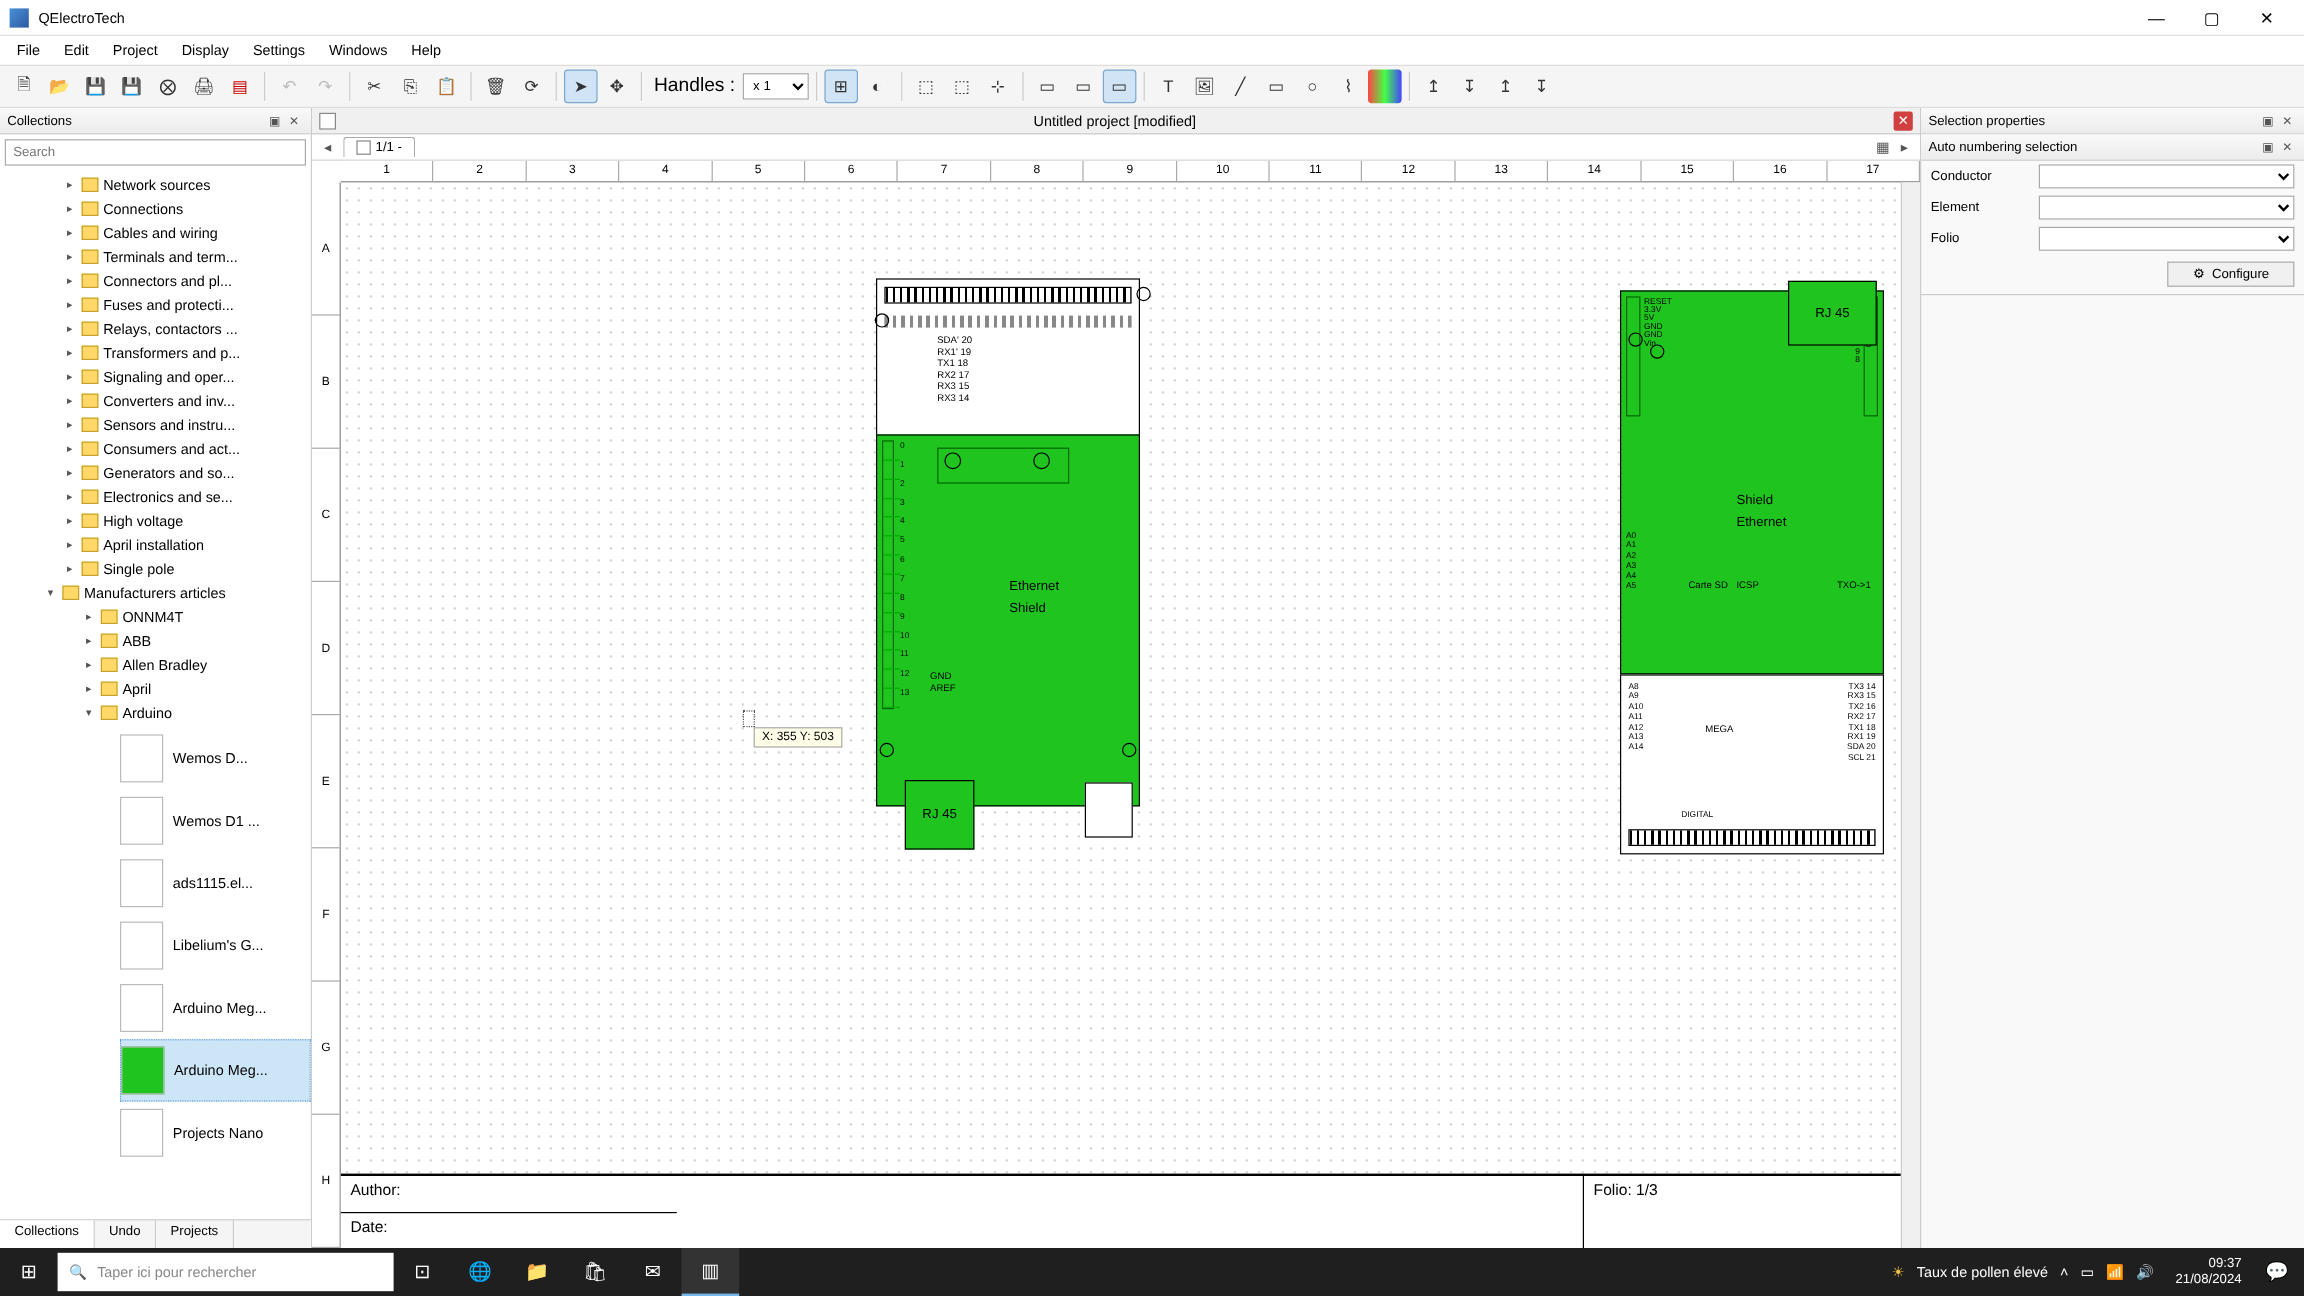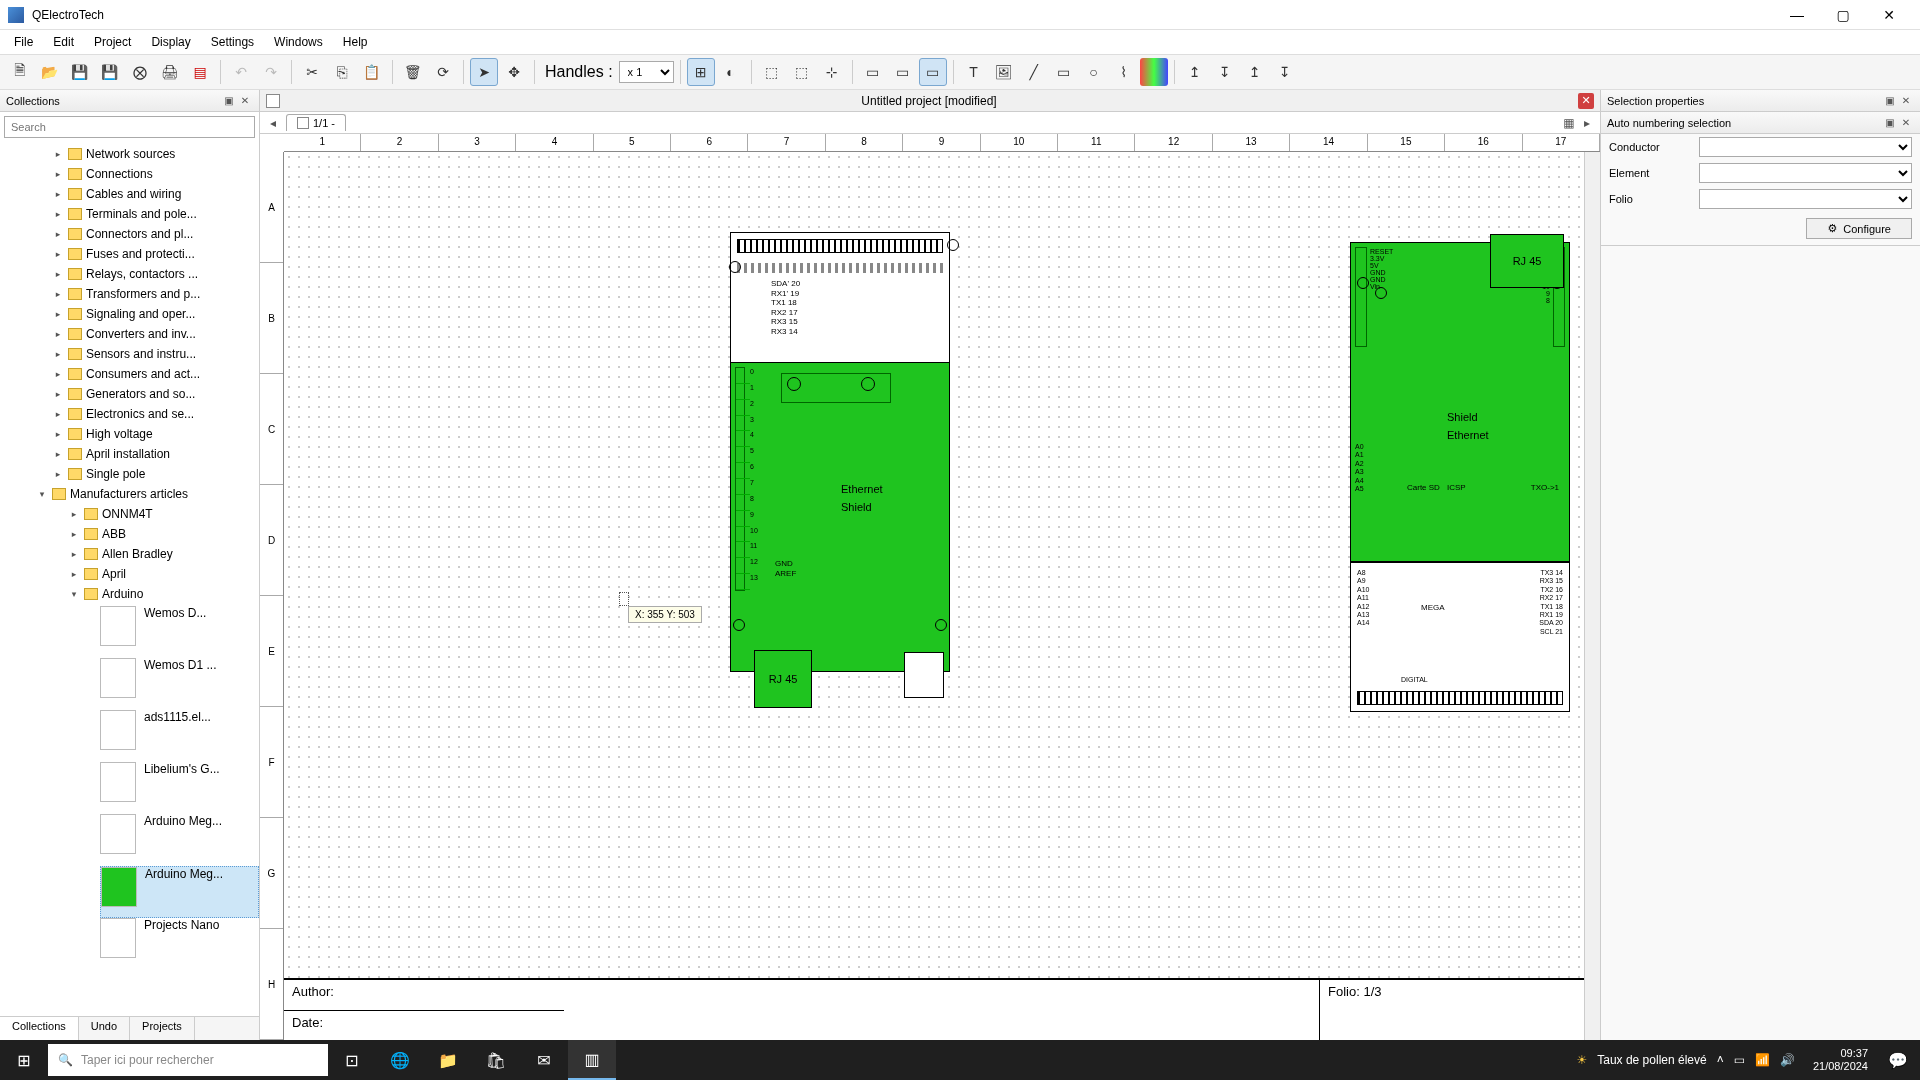--- a/index.html
+++ b/index.html
@@ -34,21 +34,21 @@
 .panel-header .phbtn { width: 16px; text-align: center; cursor: pointer; color: #555; font-size: 10px; }
 .search-box { margin: 4px; }
 .search-box input { width: 100%; height: 22px; border: 1px solid #aaa; padding: 0 6px; font-size: 11px; }
 .tree { flex: 1; overflow-y: auto; font-size: 12px; padding: 2px 0; }
 .tree-row { display: flex; align-items: center; height: 20px; padding-left: 4px; white-space: nowrap; cursor: pointer; }
 .tree-row .expander { width: 12px; text-align: center; font-size: 9px; color: #555; }
 .tree-row .folder-ic { width: 14px; height: 12px; background: #ffd968; border: 1px solid #c7a22c; margin: 0 4px; }
 .tree-row.indent1 { padding-left: 52px; }
 .tree-row.indent2 { padding-left: 68px; }
 .tree-thumb-list { padding: 2px 0 2px 100px; }
-.tree-thumb { display: flex; align-items: flex-start; height: 52px; cursor: pointer; }
+.tree-thumb { display: flex; align-items: center; height: 52px; cursor: pointer; }
 .tree-thumb .thumb { width: 36px; height: 40px; border: 1px solid #bbb; background: #fff; margin-right: 8px; position: relative; }
 .tree-thumb.selected { background: #cde6f7; border: 1px dotted #5b9bd5; }
 .tree-thumb .thumb.green { background: #1fc41f; }
 .left-tabs { height: 24px; border-top: 1px solid #ccc; display: flex; background: #f5f5f5; }
 .left-tab { padding: 3px 12px; font-size: 11px; border-right: 1px solid #ccc; cursor: pointer; }
 .left-tab.active { background: #fff; }
 
 
 .center { flex: 1; display: flex; flex-direction: column; min-width: 0; position: relative; }
 .doc-tabs { height: 22px; background: #f0f0f0; display: flex; align-items: center; border-bottom: 1px solid #ccc; padding: 0 6px; gap: 8px; }
@@ -194,21 +194,21 @@
             <span>Connections</span>
           </div>
           <div class="tree-row indent1">
             <span class="expander">▸</span>
             <span class="folder-ic"></span>
             <span>Cables and wiring</span>
           </div>
           <div class="tree-row indent1">
             <span class="expander">▸</span>
             <span class="folder-ic"></span>
-            <span>Terminals and pole...</span>
+            <span>Terminals and term...</span>
           </div>
           <div class="tree-row indent1">
             <span class="expander">▸</span>
             <span class="folder-ic"></span>
             <span>Connectors and pl...</span>
           </div>
           <div class="tree-row indent1">
             <span class="expander">▸</span>
             <span class="folder-ic"></span>
             <span>Fuses and protecti...</span>
@@ -383,21 +383,21 @@
           <div class="tick">E</div>
           <div class="tick">F</div>
           <div class="tick">G</div>
           <div class="tick">H</div>
         </div>
       <div class="canvas">
 
         <div class="pcb white" style="top:80px;left:446px;width:220px;height:150px;">
           <div style="position:absolute;top:6px;left:6px;right:6px;height:14px;background:repeating-linear-gradient(90deg,#000 0 2px,transparent 2px 6px);border:1px solid #000"></div>
           <div style="position:absolute;top:30px;left:6px;right:6px;height:10px;background:repeating-linear-gradient(90deg,#888 0 3px,transparent 3px 7px)"></div>
-          <div style="position:absolute;top:46px;left:40px;font-size:8px;line-height:1.2" id="c1-pins">
+          <div style="position:absolute;top:46px;left:50px;font-size:8px;line-height:1.2" id="c1-pins">
               <div>SDA' 20</div>
               <div>RX1' 19</div>
               <div>TX1  18</div>
               <div>RX2 17</div>
               <div>RX3 15</div>
               <div>RX3  14</div>
             </div>
           <div style="position:absolute;top:6px;right:-10px;width:12px;height:12px;border:1px solid #000;border-radius:50%"></div>
           <div style="position:absolute;top:28px;left:-2px;width:12px;height:12px;border:1px solid #000;border-radius:50%"></div>
         </div>

